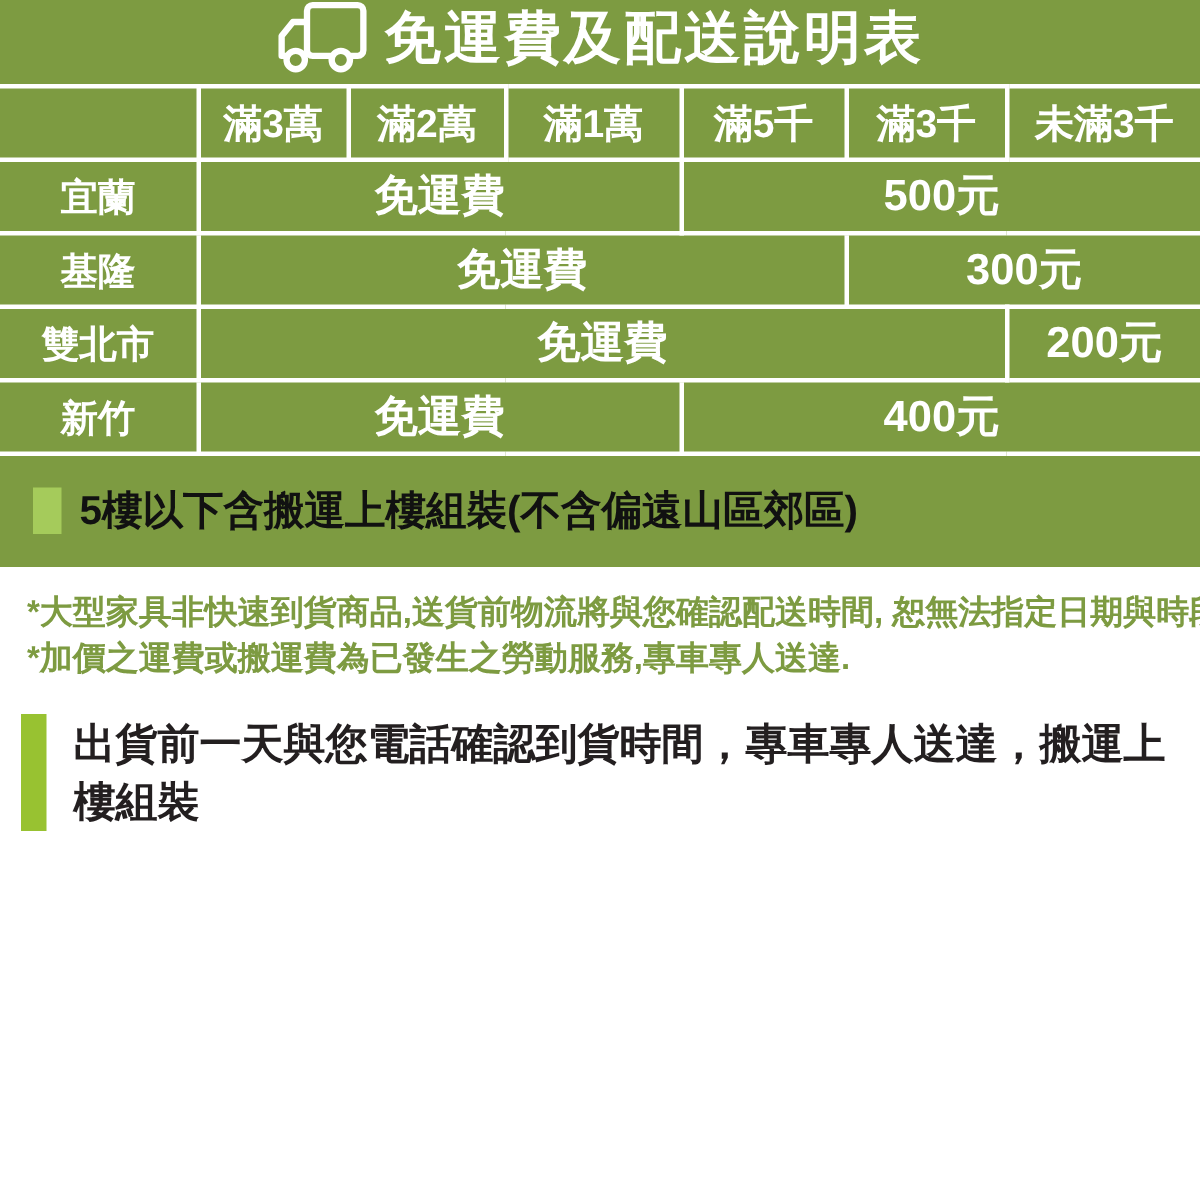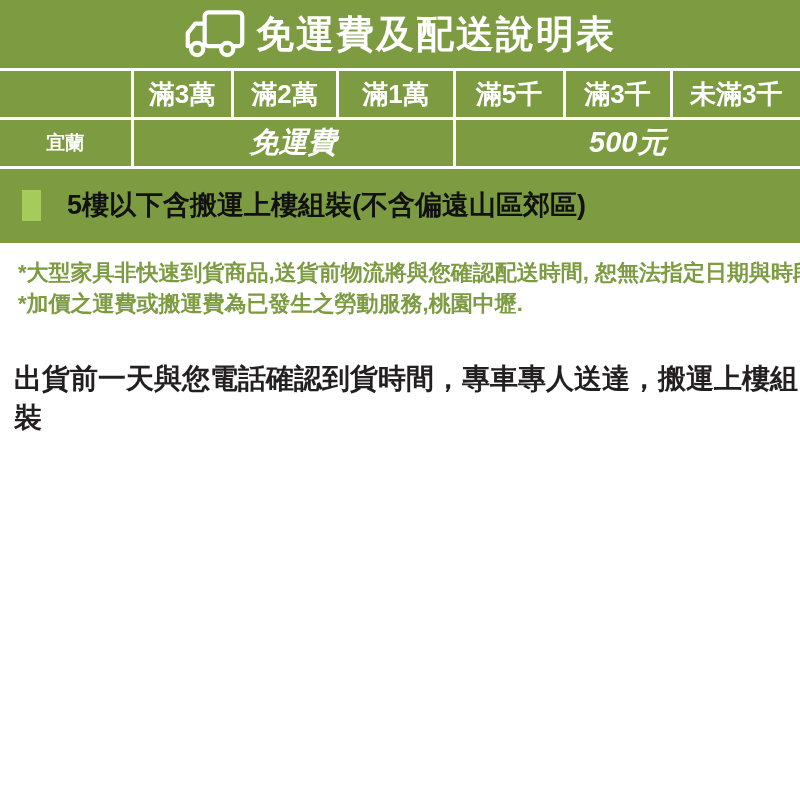--- a/index.html
+++ b/index.html
@@ -13,23 +13,22 @@
     height: 800px;
     background: #ffffff;
     overflow: hidden;
   }
   
   .green-zone {
     background: #7d9b41;
     width: 800px;
   }
   .title-bar {
-    height: 68px;
+    height: 56px;
     display: flex;
-    align-items: center;
     justify-content: center;
     gap: 10px;
   }
   .title-bar .truck {
     width: 62px;
     height: 50px;
     flex: 0 0 auto;
   }
   .title-text {
     color: #ffffff;
@@ -50,31 +49,31 @@
     vertical-align: middle;
     height: 49px;
     font-weight: bold;
     padding: 0;
     overflow: hidden;
     white-space: nowrap;
   }
   table.fees tr > *:first-child { border-left: none; }
   table.fees tr > *:last-child  { border-right: none; }
   th.colhead { font-size: 26px; }
-  td.region  { font-size: 19px; letter-spacing: 0px; }
-  td.freecell, td.feecell { font-size: 29px; font-weight: normal; font-style: italic; }
+  td.region  { font-size: 25px; letter-spacing: 0px; }
+  td.freecell, td.feecell { font-size: 29px; font-weight: normal; }
   td.freecell { font-weight: 500; }
   
   .green-notes {
     padding: 12px 0 14px 22px;
   }
   .green-note-item {
     display: flex;
     align-items: center;
-    gap: 26px;
+    gap: 12px;
     margin: 6px 0;
   }
   .bullet-square {
     width: 19px;
     height: 31px;
     background: #a5cb5b;
     flex: 0 0 auto;
   }
   .green-note-text {
     color: #111111;
@@ -91,21 +90,20 @@
     font-size: 22px;
     font-weight: bold;
     line-height: 31px;
     white-space: nowrap;
   }
   .delivery-note {
     display: flex;
     align-items: stretch;
     gap: 18px;
     margin: 22px 0 0 14px;
-    flex-direction: column;
   }
   .vbar {
     width: 17px;
     background: #98c231;
     flex: 0 0 auto;
   }
   .delivery-text {
     color: #231f20;
     font-size: 28px;
     font-weight: bold;
@@ -147,37 +145,52 @@
         <th class="colhead">滿1萬</th>
         <th class="colhead">滿5千</th>
         <th class="colhead">滿3千</th>
         <th class="colhead">未滿3千</th>
       </tr>
       <tr>
         <td class="region">宜蘭</td>
         <td class="freecell" colspan="3">免運費</td>
         <td class="feecell" colspan="3">500元</td>
       </tr>
+      <tr>
+        <td class="region">基隆</td>
+        <td class="freecell" colspan="4">免運費</td>
+        <td class="feecell" colspan="2">300元</td>
+      </tr>
+      <tr>
+        <td class="region">雙北市</td>
+        <td class="freecell" colspan="5">免運費</td>
+        <td class="feecell">200元</td>
+      </tr>
+      <tr>
+        <td class="region">新竹</td>
+        <td class="freecell" colspan="3">免運費</td>
+        <td class="feecell" colspan="3">400元</td>
+      </tr>
     </tbody>
       </table>
 
     <div class="green-notes">
       <div class="green-note-item">
         <span class="bullet-square"></span>
         <span class="green-note-text">5樓以下含搬運上樓組裝(不含偏遠山區郊區)</span>
       </div>
     </div>
 
   </div>
 
   <div class="white-zone">
 
     <div class="fine-print">
       <div class="fine-print-line">*大型家具非快速到貨商品,送貨前物流將與您確認配送時間, 恕無法指定日期與時段</div>
-      <div class="fine-print-line">*加價之運費或搬運費為已發生之勞動服務,桃園中壢.</div>
+      <div class="fine-print-line">*加價之運費或搬運費為已發生之勞動服務,專車專人送達.</div>
     </div>
 
     <div class="delivery-note">
       <span class="vbar"></span>
       <div class="delivery-text">
         <div>出貨前一天與您電話確認到貨時間，專車專人送達，搬運上樓組裝</div>
       </div>
     </div>
 
   </div>

